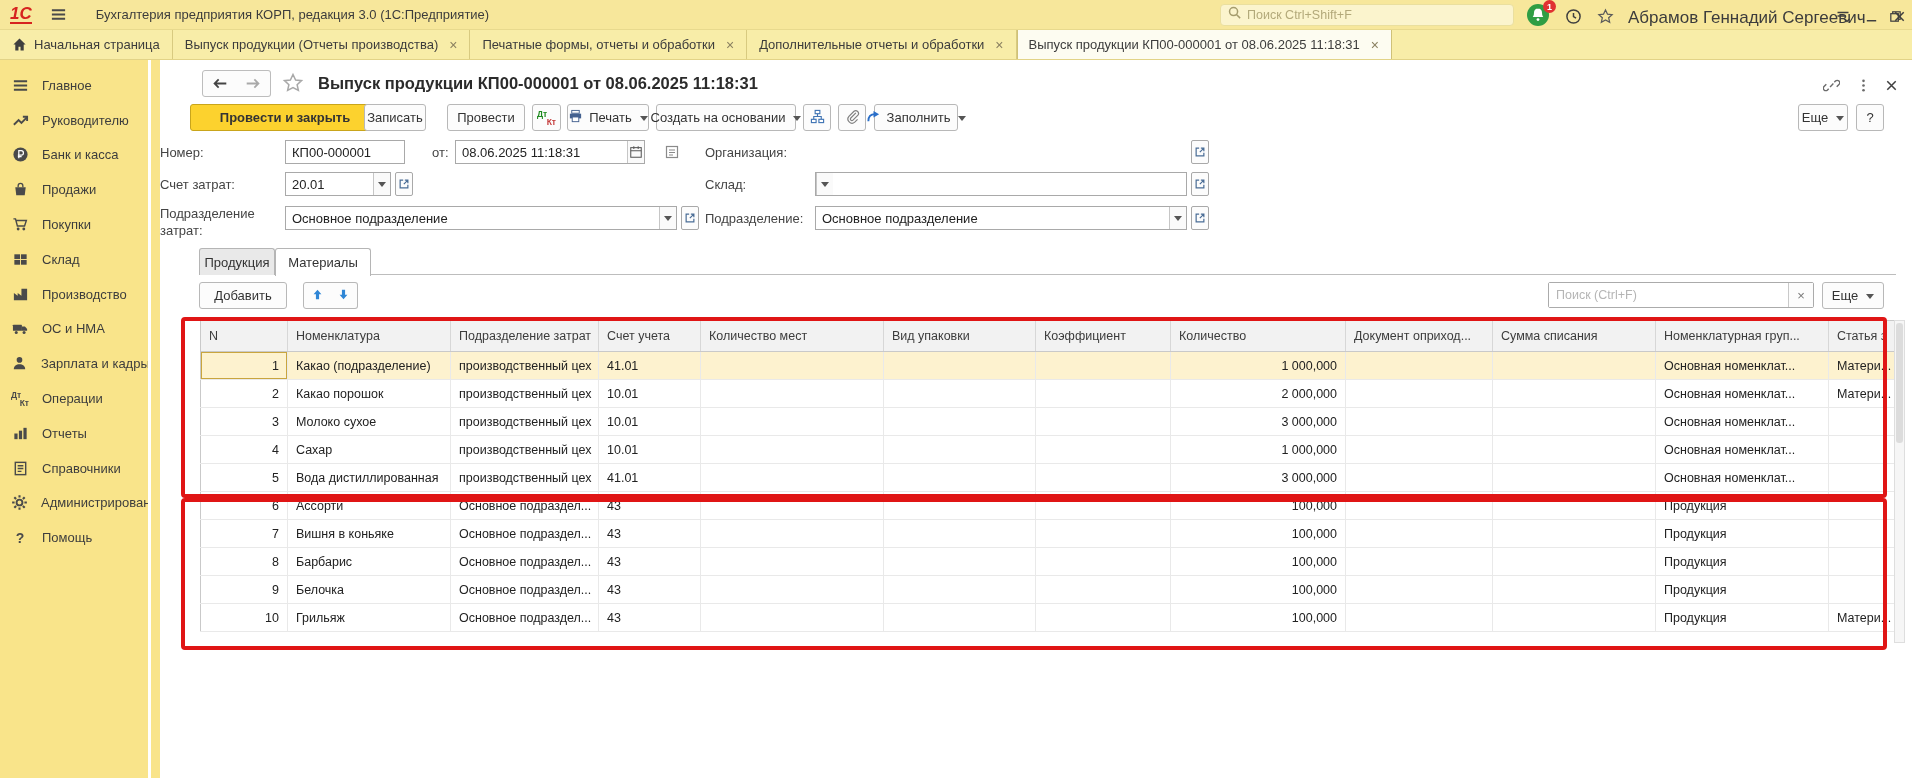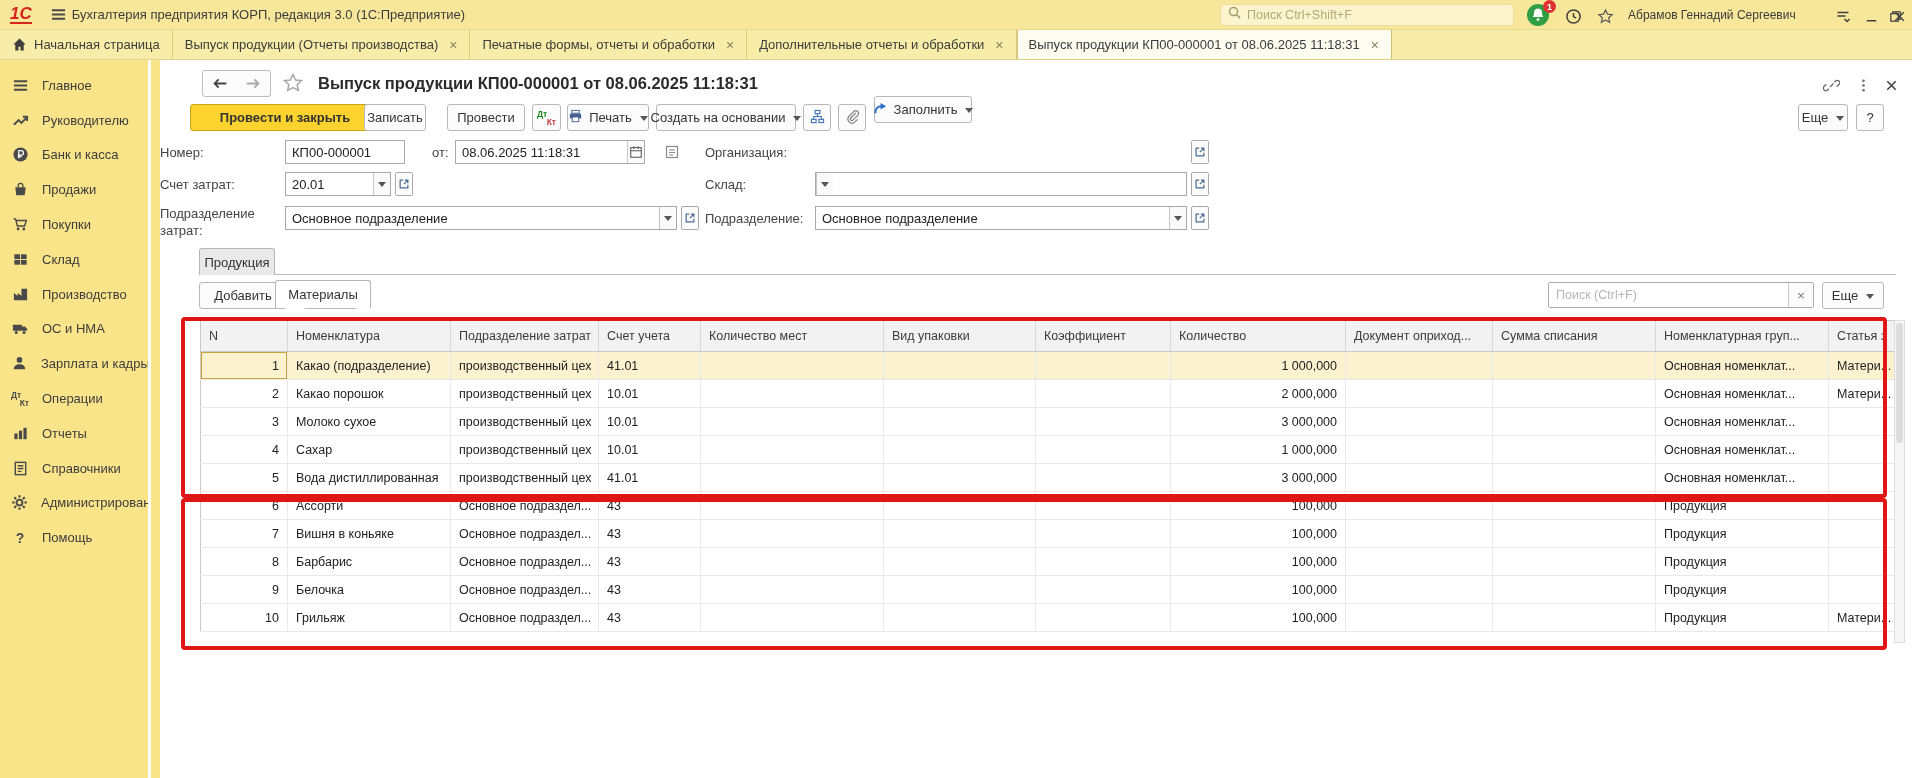--- a/index.html
+++ b/index.html
@@ -6,30 +6,30 @@
   html,body { width:1912px; height:778px; overflow:hidden; }
   body { font-family:"Liberation Sans","DejaVu Sans",sans-serif; color:#333; }
   .screen { position:relative; width:1912px; height:778px; background:#86efac; overflow:hidden; }
 
   
   .topbar { position:absolute; left:0; top:0; width:1912px; height:30px; background:#f7e79b;
             display:flex; align-items:center; border-bottom:1px solid #e8d98d; }
   .logo { color:#d6241f; font-weight:bold; font-size:17px; font-style:italic; margin:0 14px 0 10px;
           border-bottom:2px solid #d6241f; line-height:1.05; }
   .tb-ic { display:inline-flex; align-items:center; justify-content:center; width:26px; height:26px; }
-  .win-title { font-size:13px; color:#3c3c3c; margin-left:0; white-space:nowrap; }
+  .win-title { font-size:13px; color:#3c3c3c; margin-left:24px; white-space:nowrap; }
   .global-search { position:absolute; left:1220px; top:4px; width:294px; height:22px; background:#fbf4cd;
                    border:1px solid #eadf9e; border-radius:4px; display:flex; padding:0 6px; gap:5px; }
   .global-search input { border:none; outline:none; background:transparent; font-size:12.5px; color:#555; width:100%; }
   .global-search input::placeholder { color:#b3a97a; }
   .bell { position:absolute; left:1526px; top:3px; width:26px; height:26px; }
   .bell .badge { position:absolute; right:-4px; top:-3px; min-width:13px; height:13px; background:#e03131;
                  color:#fff; font-size:9px; font-weight:bold; border-radius:7px; display:flex;
                  align-items:center; justify-content:center; padding:0 2px; }
-  .user { position:absolute; left:1628px; top:8px; font-size:12px; color:#3c3c3c; white-space:nowrap; }
+  .user { position:absolute; left:1628px; top:8px; font-size:17px; color:#3c3c3c; white-space:nowrap; }
 
   
   .tabbar { position:absolute; left:0; top:30px; width:1912px; height:30px; background:#f8eda8;
             display:flex; align-items:stretch; border-bottom:1px solid #e2d387; }
   .tab { display:flex; align-items:center; gap:7px; padding:0 12px; font-size:13px; color:#3c3c3c;
          border-right:1px solid #d8ca80; white-space:nowrap; }
   .tab.active { background:#fdfcf1; border-right:1px solid #cfc178; box-shadow:inset 1px 0 0 #cfc178; }
   .t-x { color:#8a8060; font-size:14px; margin-left:4px; line-height:1; }
   .t-ic { display:inline-flex; }
 
@@ -64,21 +64,21 @@
   .fld .val { flex:1; border:none; outline:none; font-size:13px; color:#222; padding:0 6px;
               font-family:"Liberation Sans","DejaVu Sans",sans-serif; min-width:0; }
   .fld .seg { width:17px; border-left:1px solid #c6c6c6; display:flex; align-items:center; justify-content:center; background:#fafafa; }
   .openbtn { position:absolute; width:18px; height:24px; background:#fcfcfc; border:1px solid #a9a9a9;
              border-radius:2px; display:inline-flex; align-items:center; justify-content:center; }
   .flat-ic { position:absolute; display:inline-flex; align-items:center; justify-content:center; width:24px; height:24px; }
 
   .vtab { position:absolute; top:248px; height:27px; background:#e9e9e9; border:1px solid #b5b5b5;
           border-bottom:none; border-radius:3px 3px 0 0; display:flex; align-items:center; justify-content:center;
           font-size:13px; color:#333; z-index:2; }
-  .vtab.active { background:#fff; height:28px; z-index:3;margin-top:32px; }
+  .vtab.active { background:#fff; height:28px; z-index:3; }
   .vtab-line { position:absolute; left:199px; top:274px; width:1697px; height:1px; background:#bdbdbd; z-index:1; }
 
   .search-box { position:absolute; left:1548px; top:282px; width:266px; height:26px; border:1px solid #ababab;
                 display:flex; align-items:stretch; border-radius:2px; }
   .search-box input { flex:1; border:none; outline:none; font-size:12.5px; padding:0 7px; color:#444; min-width:0; }
   .search-box input::placeholder { color:#b5b5b5; }
   .search-box .sx { width:25px; border-left:1px solid #c9c9c9; display:flex; align-items:center;
                     justify-content:center; color:#777; font-size:13px; background:#fcfcfc; }
 
   
@@ -401,21 +401,21 @@
           <rect x="5.5" y="1.5" width="5" height="3.5"></rect>
           <rect x="1.5" y="11" width="5" height="3.5"></rect>
           <rect x="9.5" y="11" width="5" height="3.5"></rect>
         </svg></span>
     </button>
   <button class="btn" style="left:838px;top:104px;width:28px;padding:0">
       <span id="ic-clip"><svg viewBox="0 0 16 16" width="15" height="15" fill="none" stroke="#808080" stroke-width="1.3">
           <path d="M11.6 4.2 6.2 9.6a1.6 1.6 0 0 0 2.3 2.3l5.3-5.3a3 3 0 0 0-4.2-4.2L4.2 7.8a4.4 4.4 0 0 0 6.2 6.2l3-3"></path>
         </svg></span>
     </button>
-  <button class="btn" style="left:874px;top:96px;width:98px">
+  <button class="btn" style="left:874px;top:104px;width:84px">
       <span id="ic-fill"><svg viewBox="0 0 16 16" width="15" height="15">
           <path d="M2.5 13c0-5 3-7.5 7-7.5" fill="none" stroke="#2a6fc9" stroke-width="2"></path>
           <path d="M8 2 14 5.5 8 9Z" fill="#2a6fc9"></path>
         </svg></span>
       <span>Заполнить</span>
       <span class="caret" id="ic-car3">
         <svg viewBox="0 0 8 6" width="8" height="6">
           <path d="M0 1h8L4 6Z" fill="#555"></path>
         </svg>
       </span>

